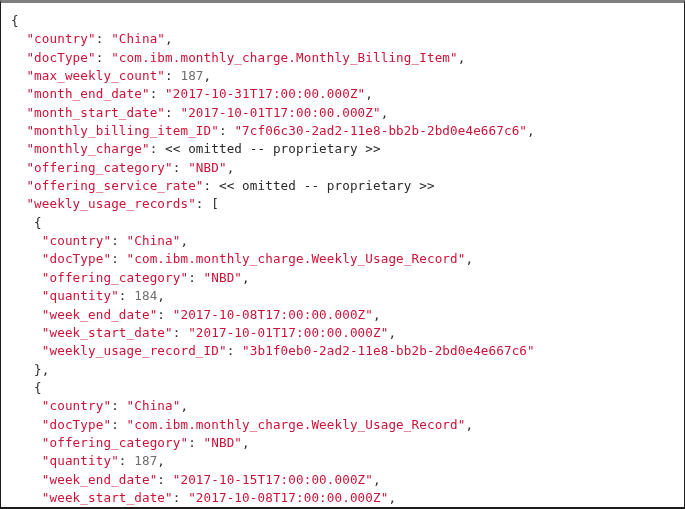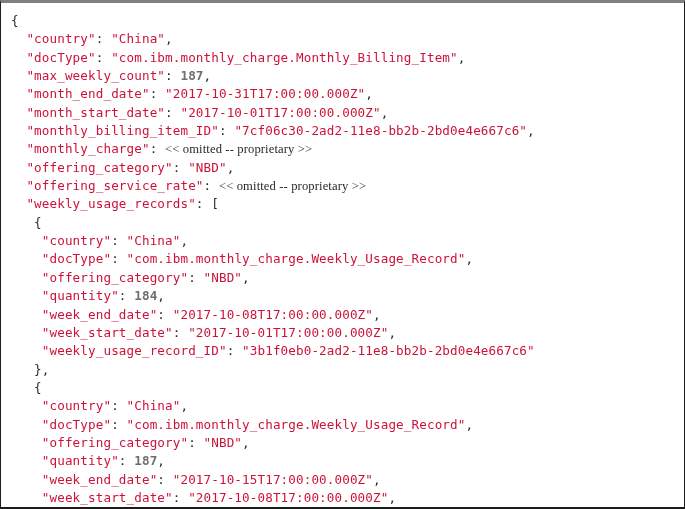--- a/index.html
+++ b/index.html
@@ -43,21 +43,21 @@
     display: block;
     height: 18.35px;
     padding-left: 10px;
     white-space: pre;
   }
 
   
   .k  { color: #cd1239; }   
   .s  { color: #cd1239; }   
   .p  { color: #2a2a2a; }   
-  .n  { color: #6e6e6e; font-weight: bold; }   
-  .om { color: #2a2a2a; font-family: Liberation Serif, serif; }   
+  .n  { color: #6e6e6e; }   
+  .om { color: #2a2a2a; }   
 </style>
 </head>
 <body>
 
 <div id="code-box">
   <pre id="code-listing"><span class="ln"><span></span><span class="p">{</span></span><span class="ln"><span>  </span><span class="k">"country"</span><span class="p">: </span><span class="s">"China"</span><span class="p">,</span></span><span class="ln"><span>  </span><span class="k">"docType"</span><span class="p">: </span><span class="s">"com.ibm.monthly_charge.Monthly_Billing_Item"</span><span class="p">,</span></span><span class="ln"><span>  </span><span class="k">"max_weekly_count"</span><span class="p">: </span><span class="n">187</span><span class="p">,</span></span><span class="ln"><span>  </span><span class="k">"month_end_date"</span><span class="p">: </span><span class="s">"2017-10-31T17:00:00.000Z"</span><span class="p">,</span></span><span class="ln"><span>  </span><span class="k">"month_start_date"</span><span class="p">: </span><span class="s">"2017-10-01T17:00:00.000Z"</span><span class="p">,</span></span><span class="ln"><span>  </span><span class="k">"monthly_billing_item_ID"</span><span class="p">: </span><span class="s">"7cf06c30-2ad2-11e8-bb2b-2bd0e4e667c6"</span><span class="p">,</span></span><span class="ln"><span>  </span><span class="k">"monthly_charge"</span><span class="p">: </span><span class="om">&lt;&lt; omitted -- proprietary &gt;&gt;</span></span><span class="ln"><span>  </span><span class="k">"offering_category"</span><span class="p">: </span><span class="s">"NBD"</span><span class="p">,</span></span><span class="ln"><span>  </span><span class="k">"offering_service_rate"</span><span class="p">: </span><span class="om">&lt;&lt; omitted -- proprietary &gt;&gt;</span></span><span class="ln"><span>  </span><span class="k">"weekly_usage_records"</span><span class="p">: </span><span class="p">[</span></span><span class="ln"><span>   </span><span class="p">{</span></span><span class="ln"><span>    </span><span class="k">"country"</span><span class="p">: </span><span class="s">"China"</span><span class="p">,</span></span><span class="ln"><span>    </span><span class="k">"docType"</span><span class="p">: </span><span class="s">"com.ibm.monthly_charge.Weekly_Usage_Record"</span><span class="p">,</span></span><span class="ln"><span>    </span><span class="k">"offering_category"</span><span class="p">: </span><span class="s">"NBD"</span><span class="p">,</span></span><span class="ln"><span>    </span><span class="k">"quantity"</span><span class="p">: </span><span class="n">184</span><span class="p">,</span></span><span class="ln"><span>    </span><span class="k">"week_end_date"</span><span class="p">: </span><span class="s">"2017-10-08T17:00:00.000Z"</span><span class="p">,</span></span><span class="ln"><span>    </span><span class="k">"week_start_date"</span><span class="p">: </span><span class="s">"2017-10-01T17:00:00.000Z"</span><span class="p">,</span></span><span class="ln"><span>    </span><span class="k">"weekly_usage_record_ID"</span><span class="p">: </span><span class="s">"3b1f0eb0-2ad2-11e8-bb2b-2bd0e4e667c6"</span></span><span class="ln"><span>   </span><span class="p">},</span></span><span class="ln"><span>   </span><span class="p">{</span></span><span class="ln"><span>    </span><span class="k">"country"</span><span class="p">: </span><span class="s">"China"</span><span class="p">,</span></span><span class="ln"><span>    </span><span class="k">"docType"</span><span class="p">: </span><span class="s">"com.ibm.monthly_charge.Weekly_Usage_Record"</span><span class="p">,</span></span><span class="ln"><span>    </span><span class="k">"offering_category"</span><span class="p">: </span><span class="s">"NBD"</span><span class="p">,</span></span><span class="ln"><span>    </span><span class="k">"quantity"</span><span class="p">: </span><span class="n">187</span><span class="p">,</span></span><span class="ln"><span>    </span><span class="k">"week_end_date"</span><span class="p">: </span><span class="s">"2017-10-15T17:00:00.000Z"</span><span class="p">,</span></span><span class="ln"><span>    </span><span class="k">"week_start_date"</span><span class="p">: </span><span class="s">"2017-10-08T17:00:00.000Z"</span><span class="p">,</span></span><span class="ln"><span>    </span><span class="k">"weekly_usage_record_ID"</span><span class="p">: </span><span class="s">"51cb5920-2ad2-11e8-bb2b-2bd0e4e667c6"</span></span></pre>
 </div>
 
 </body></html>

